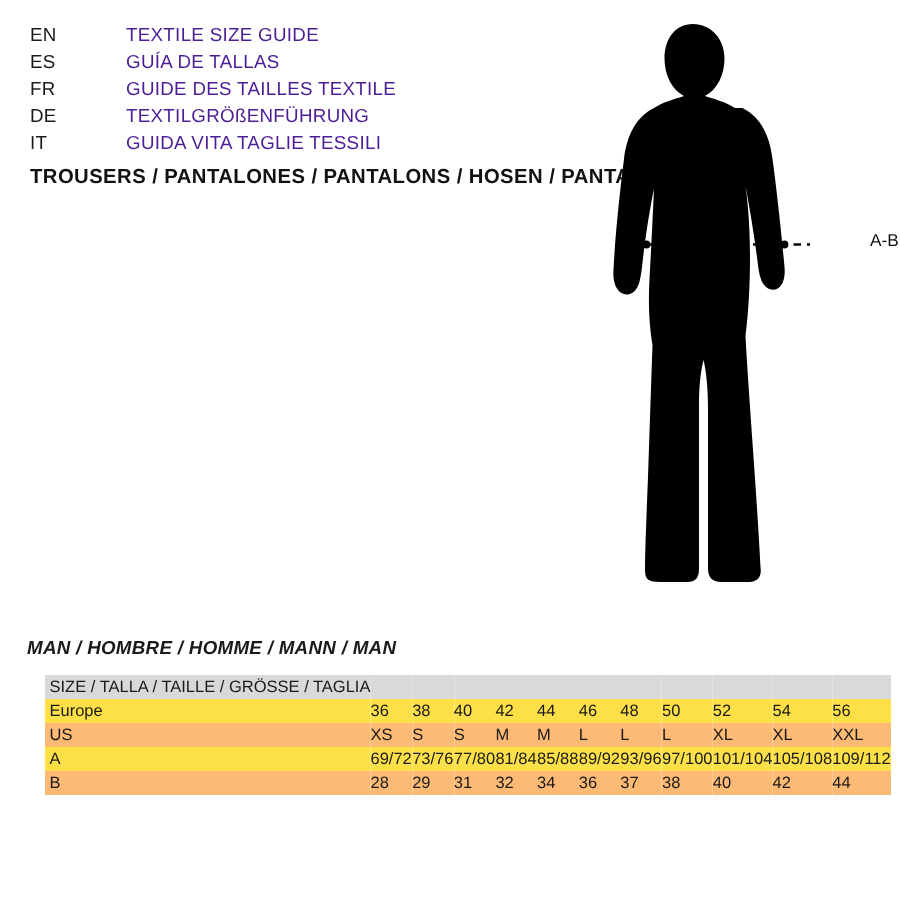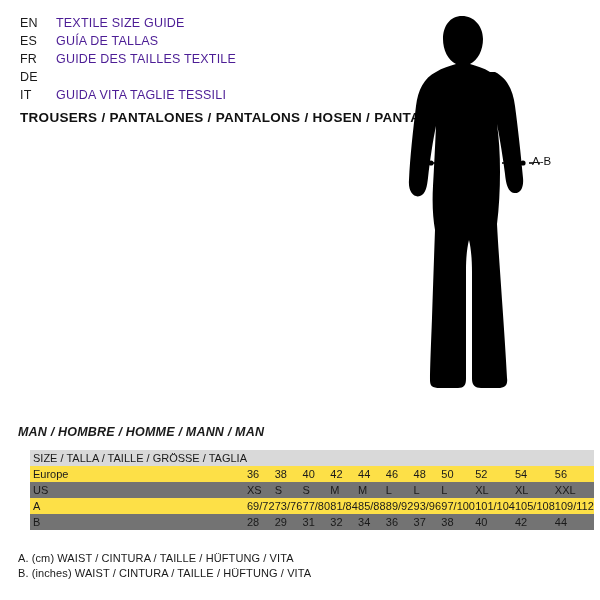--- a/index.html
+++ b/index.html
@@ -27,20 +27,21 @@
     top: 14px;
     width: 380px;
   }
   .lang-row {
     display: flex;
     align-items: baseline;
     height: 18px;
     line-height: 18px;
     font-size: 12.5px;
     letter-spacing: 0.2px;
+    gap: 28px;
   }
   .lang-code {
     width: 36px;
     flex: 0 0 36px;
     color: #1a1a1a;
   }
   .lang-text {
     color: #4c1d95;
     white-space: nowrap;
   }
@@ -61,21 +62,21 @@
     left: 390px;
     top: 8px;
     width: 210px;
     height: 400px;
   }
   .figure-svg {
     display: block;
   }
   .ab-label {
     position: absolute;
-    left: 532px;
+    left: 580px;
     top: 155px;
     font-size: 11.5px;
     color: #111;
   }
 
   
   .table-caption {
     position: absolute;
     left: 18px;
     top: 425px;
@@ -99,21 +100,21 @@
     height: 16px;
     font-weight: normal;
     color: #1a1a1a;
     vertical-align: middle;
     white-space: nowrap;
   }
   .row-head td {
     background: #d9d9d9;
   }
   .row-alt td {
-    background: #737373;
+    background: #fdba74;
   }
   .row-plain td {
     background: #fde047;
   }
   .col-label {
     width: 88px;
     padding-left: 3px !important;
   }
   .col-val {
     width: 47px;
@@ -143,20 +144,21 @@
     <div class="lang-row">
       <span class="lang-code">ES</span>
       <span class="lang-text">GUÍA DE TALLAS</span>
     </div>
     <div class="lang-row">
       <span class="lang-code">FR</span>
       <span class="lang-text">GUIDE DES TAILLES TEXTILE</span>
     </div>
     <div class="lang-row">
       <span class="lang-code">DE</span>
+      <span class="lang-text">TEXTILGRÖßENFÜHRUNG</span>
     </div>
     <div class="lang-row">
       <span class="lang-code">IT</span>
       <span class="lang-text">GUIDA VITA TAGLIE TESSILI</span>
     </div>
   </div>
 
   <div class="section-title">TROUSERS / PANTALONES / PANTALONS / HOSEN / PANTALONI</div>
 
   <div class="figure-wrap">
@@ -252,18 +254,14 @@
         <td class="col-val">36</td>
         <td class="col-val">37</td>
         <td class="col-val">38</td>
         <td class="col-val">40</td>
         <td class="col-val">42</td>
         <td class="col-val">44</td>
       </tr>
     </tbody>
   </table>
 
-  <div class="footnotes">
-    <div>A. (cm) WAIST / CINTURA / TAILLE / HÜFTUNG / VITA</div>
-    <div>B. (inches) WAIST / CINTURA / TAILLE / HÜFTUNG / VITA</div>
-  </div>
 
 </div>
 
 </body></html>

